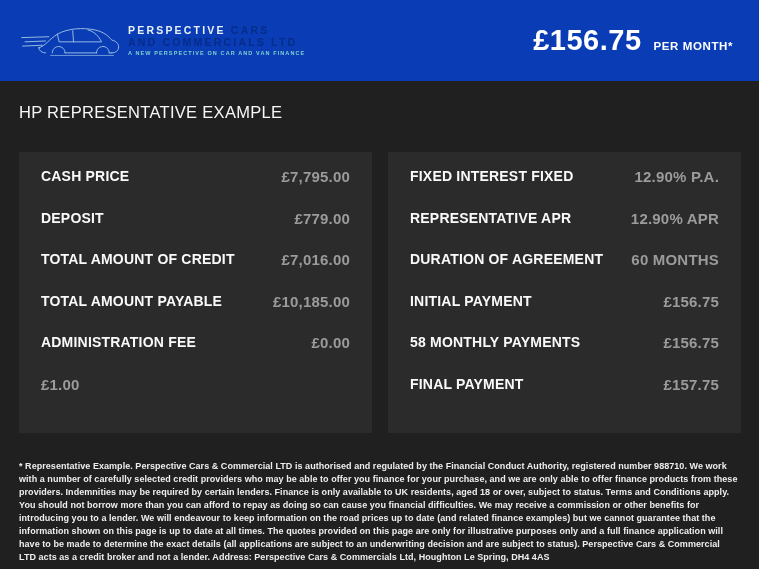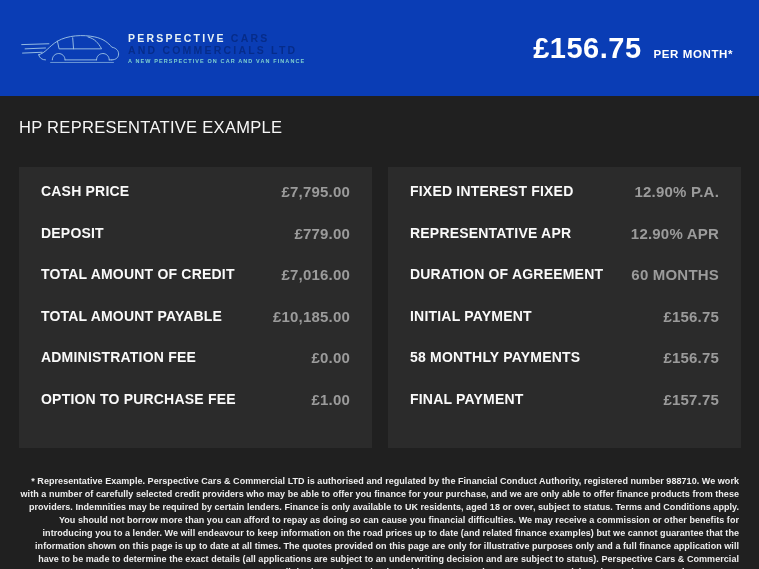--- a/index.html
+++ b/index.html
@@ -8,21 +8,21 @@
   .page {
     position: relative;
     width: 759px;
     height: 569px;
     background: #202020;
     overflow: hidden;
   }
 
   
   .header {
-    height: 96px;
+    height: 81px;
     background: #0a3db5;
     display: flex;
     align-items: center;
     justify-content: space-between;
     padding: 0 26px 0 20px;
   }
   .logo {
     display: flex;
     align-items: center;
     gap: 6px;
@@ -94,21 +94,20 @@
   }
 
   
   .disclaimer {
     margin: 27px 20px 0 19px;
     color: #eeeeee;
     font-size: 9px;
     font-weight: bold;
     line-height: 1.45;
     letter-spacing: 0.05px;
-    text-align: right;
   }
 </style>
 </head>
 <body>
 
 <div class="page">
 
   <div class="header">
     <div class="logo">
       <svg class="logo-car" viewBox="0 0 120 52" fill="none" xmlns="http://www.w3.org/2000/svg">
@@ -163,21 +162,20 @@
       </div>
       <div class="frow">
         <span class="flabel">TOTAL AMOUNT PAYABLE</span>
         <span class="fvalue">£10,185.00</span>
       </div>
       <div class="frow">
         <span class="flabel">ADMINISTRATION FEE</span>
         <span class="fvalue">£0.00</span>
       </div>
       <div class="frow">
-        <span class="flabel">OPTION TO PURCHASE FEE</span>
         <span class="fvalue">£1.00</span>
       </div>
     </div>
 
     <div class="panel">
       <div class="frow">
         <span class="flabel">FIXED INTEREST FIXED</span>
         <span class="fvalue">12.90% P.A.</span>
       </div>
       <div class="frow">

